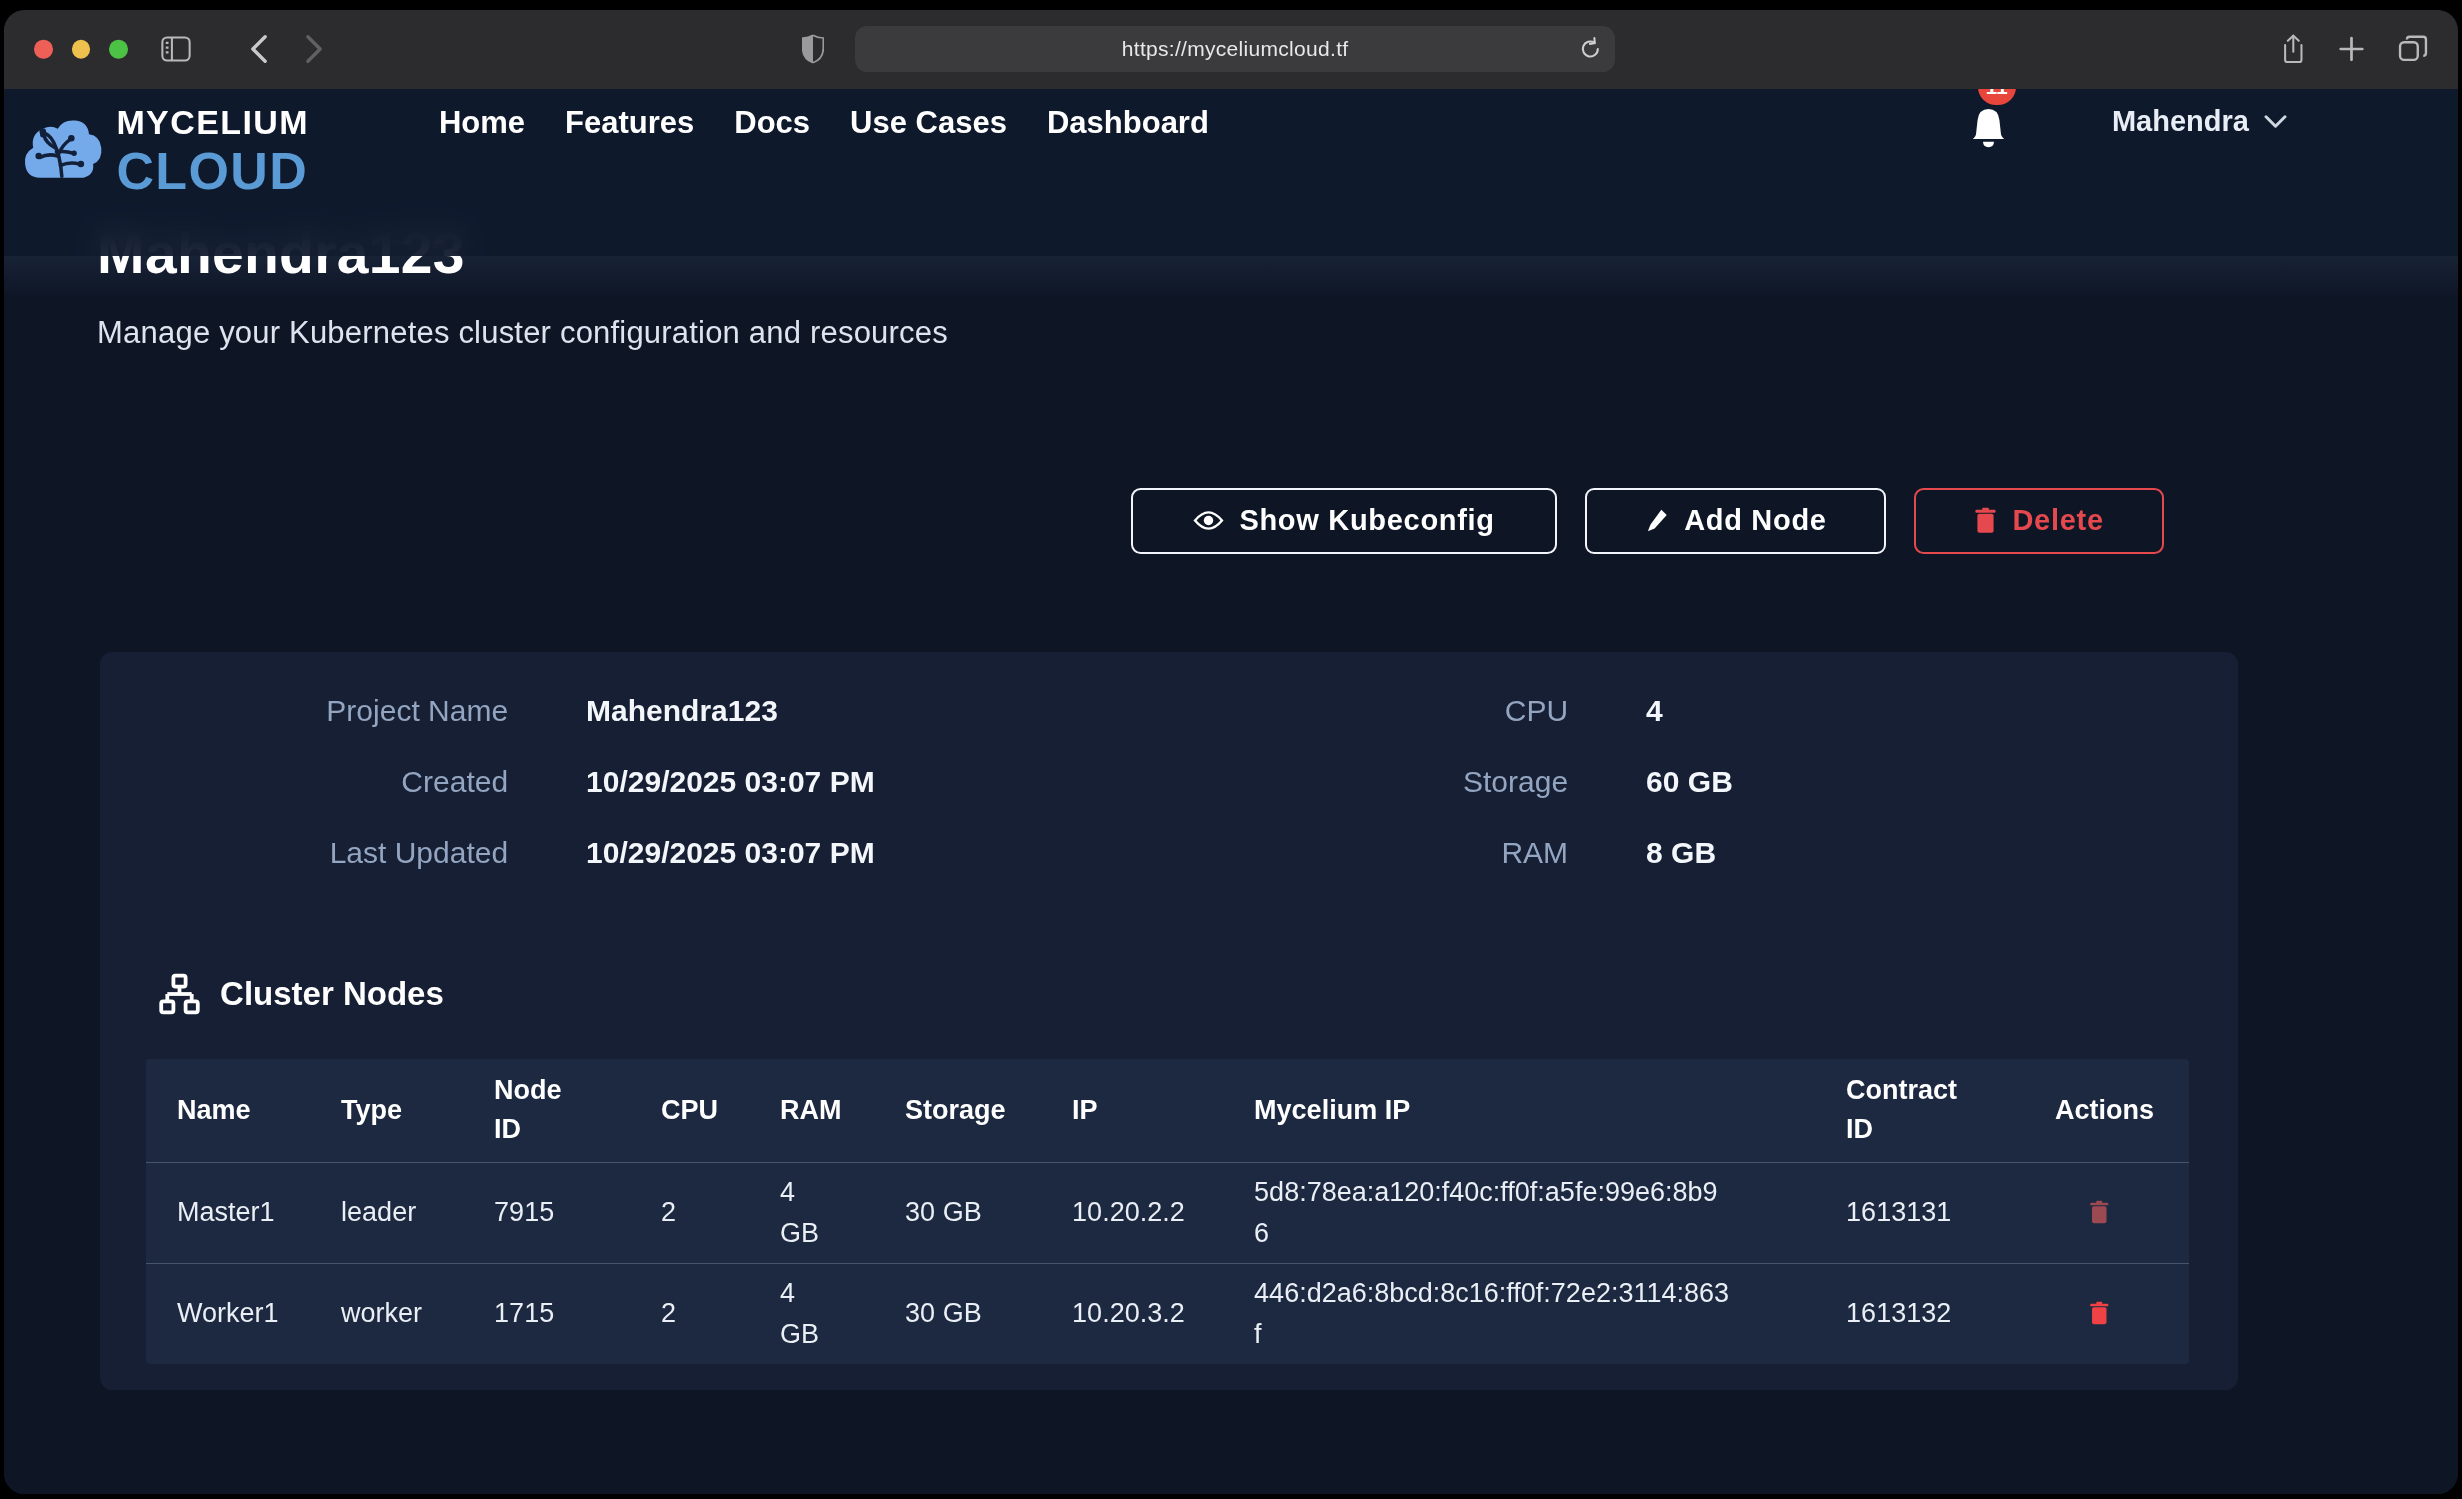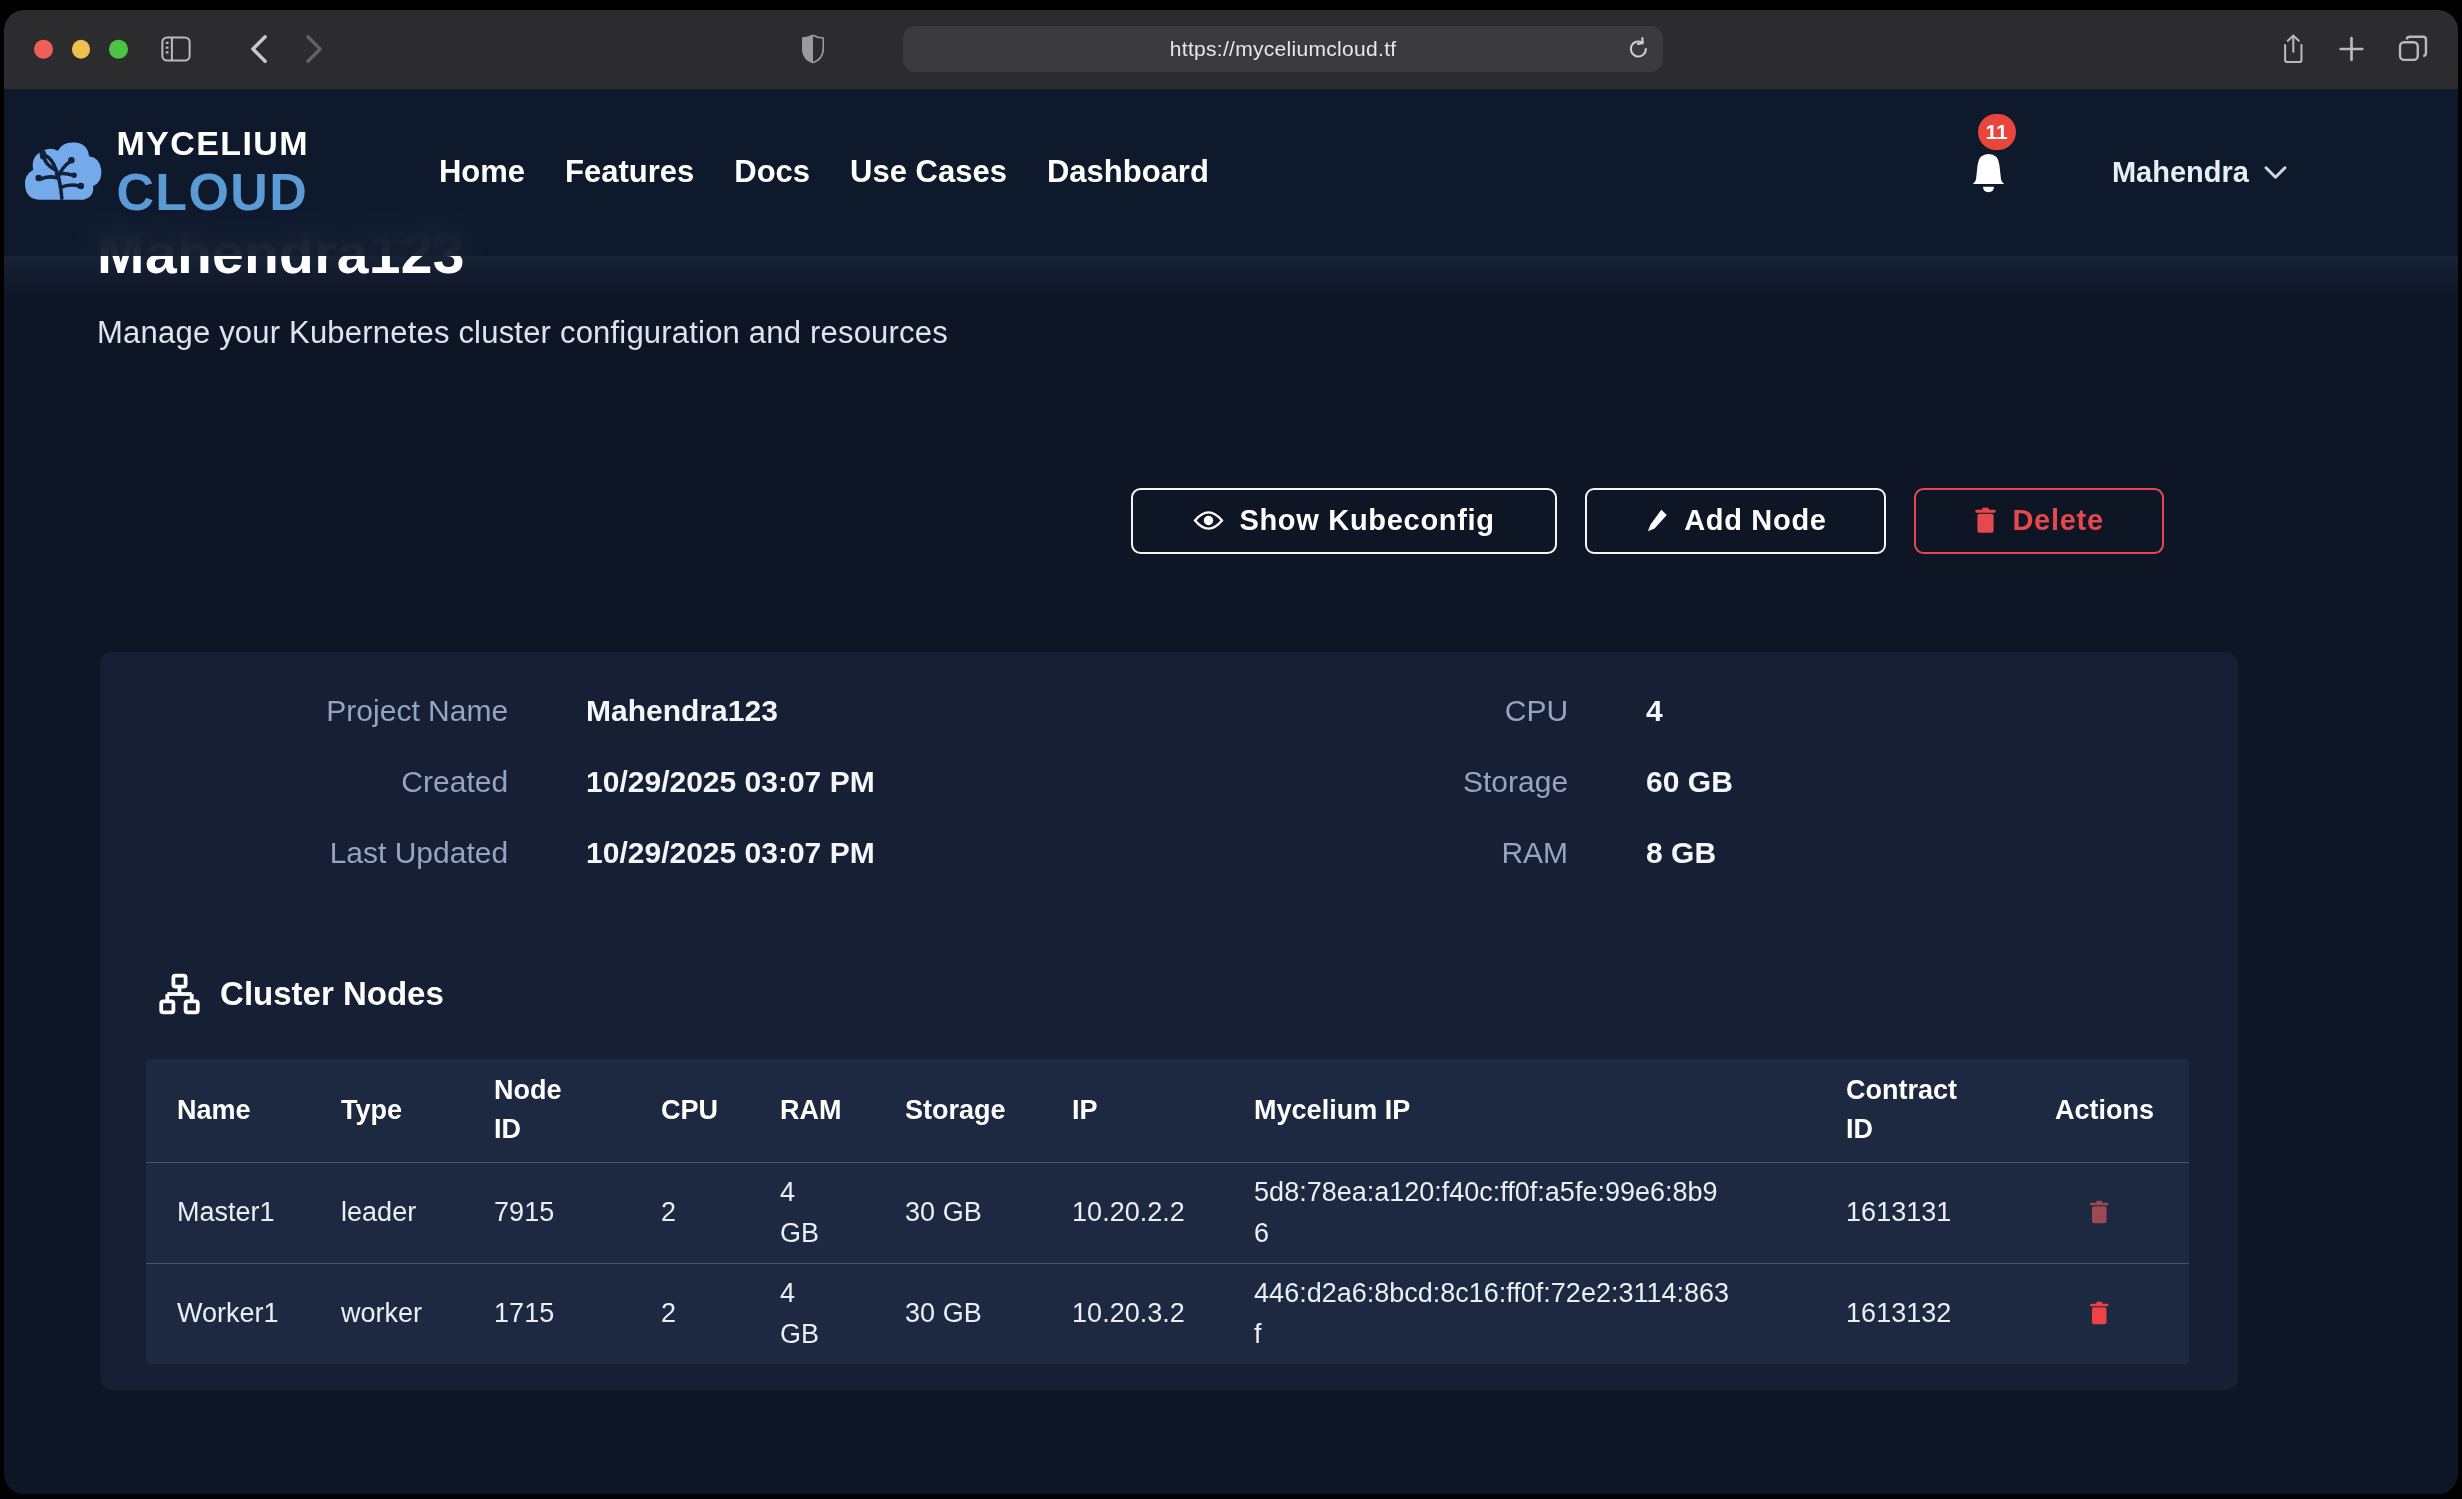--- a/index.html
+++ b/index.html
@@ -25,34 +25,34 @@
 
   
   .chrome{position:relative;height:79px;background:var(--chrome);}
   .lights{position:absolute;left:30px;top:50%;transform:translateY(-50%);display:flex;gap:19px;}
   .light{width:18.5px;height:18.5px;border-radius:50%;}
   .chrome-btn{position:absolute;top:50%;transform:translateY(-50%);display:flex;align-items:center;justify-content:center;background:none;border:none;cursor:default;}
   .sidebar-btn{left:157px;}
   .back-btn{left:246px;}
   .fwd-btn{left:301px;}
   .shield{left:798px;}
-  .url-pill{position:absolute;left:851px;top:50%;transform:translateY(-50%);width:760px;height:46px;border-radius:12.3px;background:var(--pill);display:flex;align-items:center;justify-content:center;margin-left:48px;}
+  .url-pill{position:absolute;left:851px;top:50%;transform:translateY(-50%);width:760px;height:46px;border-radius:12.3px;background:var(--pill);display:flex;align-items:center;justify-content:center;}
   .url-text{color:#e8e8ea;font-size:21px;letter-spacing:0.3px;}
   .reload-btn{position:absolute;right:12.3px;top:50%;transform:translateY(-50%);background:none;border:none;}
   .share-btn{right:152px;}
   .newtab-btn{right:93px;}
   .tabs-btn{right:30px;}
 
   
   .site{position:absolute;top:79px;left:0;right:0;bottom:0;background:var(--page-bg);overflow:hidden;}
 
   .page-title{position:absolute;left:93px;top:131px;z-index:1;font-size:57px;font-weight:700;color:#fff;letter-spacing:0.3px;}
   .header-glow{position:absolute;left:0;right:0;top:167px;height:41px;z-index:0;background:linear-gradient(to bottom,rgba(110,140,190,0.10),rgba(110,140,190,0));}
 
-  .nav-header{position:absolute;left:0;right:0;top:0;height:167px;z-index:10;background:var(--header-bg);backdrop-filter:blur(15px);-webkit-backdrop-filter:blur(15px);display:flex;align-items:center;padding:0 171px 0 17px;}
+  .nav-header{position:absolute;left:0;right:0;top:0;height:167px;z-index:10;background:var(--header-bg);backdrop-filter:blur(15px);-webkit-backdrop-filter:blur(15px);display:flex;align-items:flex-start;padding:16px 171px 0 17px;}
   .logo{display:flex;align-items:center;gap:12.3px;}
   .logo-text{display:flex;flex-direction:column;line-height:1;}
   .logo-line1{color:#fff;font-size:34px;font-weight:800;letter-spacing:1.4px;}
   .logo-line2{color:var(--accent-blue);font-size:52px;font-weight:800;letter-spacing:1.4px;margin-top:6px;}
   .nav{display:flex;gap:40px;margin-left:130px;margin-right:auto;}
   .nav-item{color:#fff;font-size:31px;font-weight:700;background:none;border:none;cursor:pointer;font-family:inherit;}
   .bell-wrap{position:relative;margin-right:103px;}
   .badge{position:absolute;left:9.6px;top:-36px;min-width:38px;height:36px;border-radius:19px;background:#e8453c;color:#fff;font-size:21px;font-weight:700;display:flex;align-items:center;justify-content:center;padding:0 6.8px;}
   .user{display:flex;align-items:center;gap:15px;background:none;border:none;cursor:pointer;}
   .user-name{color:#e9eef6;font-size:29px;font-weight:600;font-family:inherit;}

